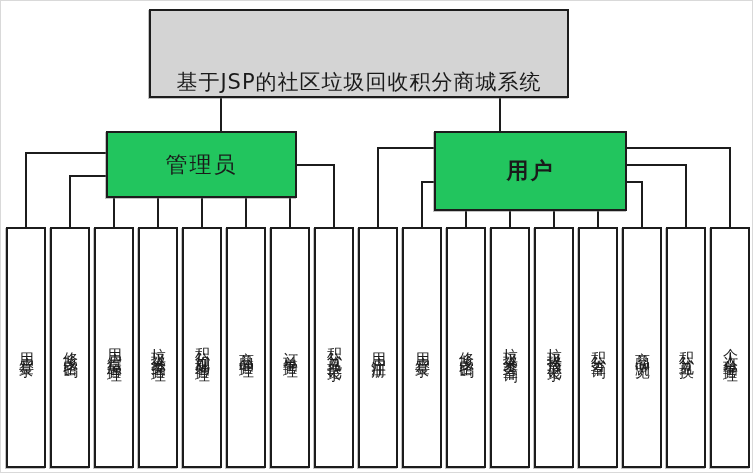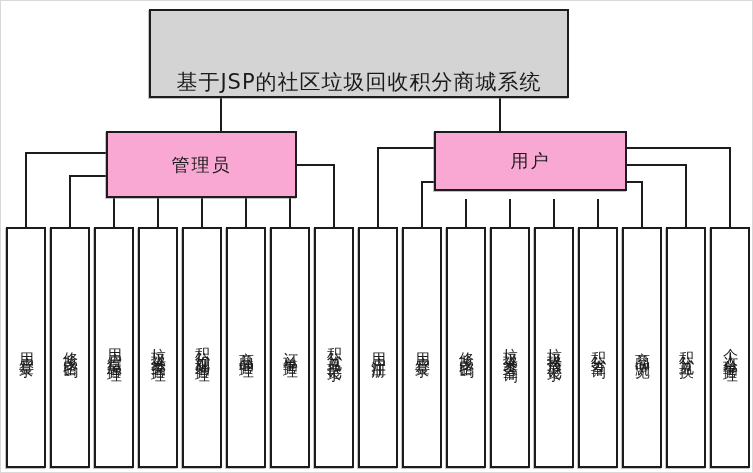--- a/index.html
+++ b/index.html
@@ -31,26 +31,26 @@
   }
   .root-box {
     left: 148px; top: 8px;
     width: 420px; height: 89px;
     background: #d4d4d4;
     font-size: 21px;
     letter-spacing: 1px;
     align-items: flex-end;
   }
   .branch-box {
-    background: #f9a8d4;
-    font-size: 18px;
+    background: #22c55e;
+    font-size: 22px;
     letter-spacing: 2px;
   }
   #branch-admin { left: 105px; top: 130px; width: 191px; height: 67px; }
-  #branch-user  { left: 433px; top: 130px; width: 193px; height: 60px; }
+  #branch-user  { left: 433px; top: 130px; width: 193px; height: 80px; font-weight: bold; }
   .leaf {
     top: 226px;
     width: 40px; height: 241px;
     background: #ffffff;
     font-size: 15px;
   }
   .leaf .vtext {
     writing-mode: vertical-rl;
     text-orientation: upright;
     letter-spacing: 4px;

